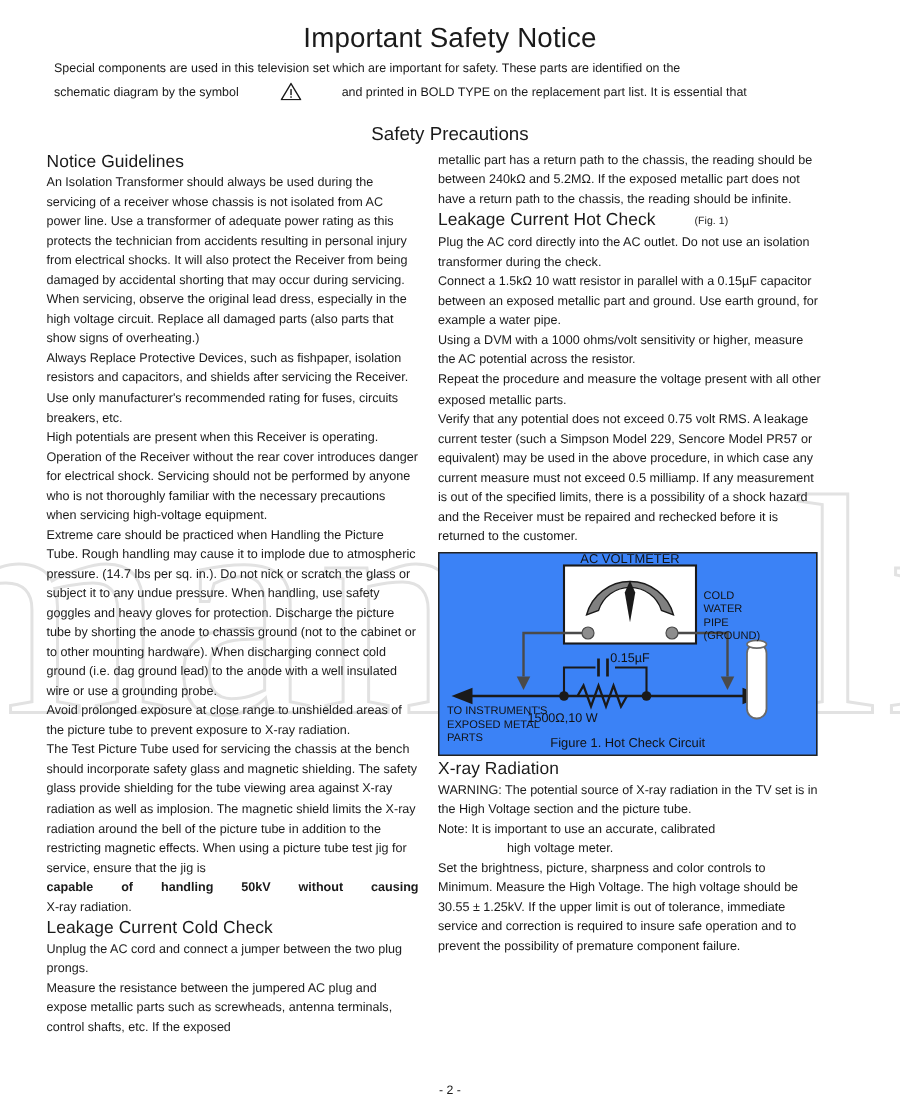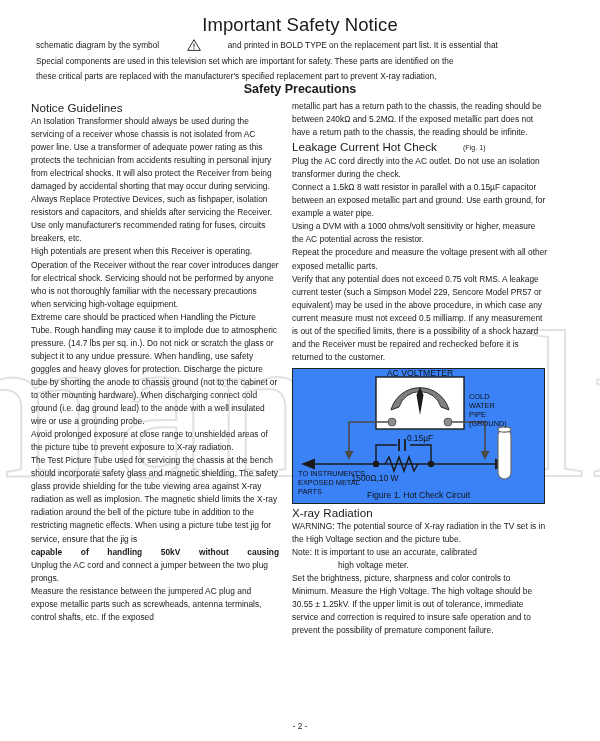--- a/index.html
+++ b/index.html
@@ -76,21 +76,21 @@
     position: relative;
   }
   .warn-tri-inline svg { display:block; }
 
   .section-title-center {
     position: absolute;
     left: 0; right: 0;
     top: 82px;
     text-align: center;
     font-size: 12.5px;
-    font-weight: 700;
+    font-weight: 400;
   }
 
   
   .col {
     position: absolute;
     top: 100px;
     font-size: 8.4px;
     line-height: 13.05px;
   }
   .col-left  { left: 31px;  width: 248px; }
@@ -154,57 +154,59 @@
 
 <div id="watermark">
   <div class="wm-text">manuali</div>
 </div>
 
 <div id="page">
 
   <div class="main-title">Important Safety Notice</div>
 
   <div class="intro">
+    <span class="ln">Special components are used in this television set which are important for safety. These parts are identified on the</span>
     <span class="ln">
       <span>schematic diagram by the symbol</span>
       <span class="warn-tri-inline">
         <svg width="14" height="12" viewBox="0 0 14 12">
           <path d="M7 0.7 L13.4 11.4 L0.6 11.4 Z" fill="none" stroke="#1a1a1a" stroke-width="0.9"></path>
           <rect x="6.55" y="4.4" width="0.95" height="4" fill="#1a1a1a"></rect>
           <rect x="6.55" y="9.2" width="0.95" height="1" fill="#1a1a1a"></rect>
         </svg>
       </span>
       <span>and printed in BOLD TYPE on the replacement part list. It is essential that</span>
     </span>
-    <span class="ln">Special components are used in this television set which are important for safety. These parts are identified on the</span>
-    <span class="ln">these critical parts are replaced with the manufacturer's specified replacement part to prevent X-ray radiation,</span>
   </div>
 
   <div class="section-title-center">Safety Precautions</div>
 
   <div class="col col-left">
     <h2 class="sub">Notice Guidelines</h2>
     <p>An Isolation Transformer should always be used during the servicing of a receiver whose chassis is not isolated from AC power line. Use a transformer of adequate power rating as this protects the technician from accidents resulting in personal injury from electrical shocks. It will also protect the Receiver from being damaged by accidental shorting that may occur during servicing.</p>
+    <p>When servicing, observe the original lead dress, especially in the high voltage circuit. Replace all damaged parts (also parts that show signs of overheating.)</p>
     <p>Always Replace Protective Devices, such as fishpaper, isolation resistors and capacitors, and shields after servicing the Receiver. Use only manufacturer's recommended rating for fuses, circuits breakers, etc.</p>
     <p>High potentials are present when this Receiver is operating. Operation of the Receiver without the rear cover introduces danger for electrical shock. Servicing should not be performed by anyone who is not thoroughly familiar with the necessary precautions when servicing high-voltage equipment.</p>
     <p>Extreme care should be practiced when Handling the Picture Tube. Rough handling may cause it to implode due to atmospheric pressure. (14.7 lbs per sq. in.). Do not nick or scratch the glass or subject it to any undue pressure. When handling, use safety goggles and heavy gloves for protection. Discharge the picture tube by shorting the anode to chassis ground (not to the cabinet or to other mounting hardware). When discharging connect cold ground (i.e. dag ground lead) to the anode with a well insulated wire or use a grounding probe.</p>
     <p>Avoid prolonged exposure at close range to unshielded areas of the picture tube to prevent exposure to X-ray radiation.</p>
     <p>The Test Picture Tube used for servicing the chassis at the bench should incorporate safety glass and magnetic shielding. The safety glass provide shielding for the tube viewing area against X-ray radiation as well as implosion. The magnetic shield limits the X-ray radiation around the bell of the picture tube in addition to the restricting magnetic effects. When using a picture tube test jig for service, ensure that the jig is</p>
     <p class="justify-all">capable of handling 50kV without causing</p>
+    <p>X-ray radiation.</p>
+    <h2 class="sub">Leakage Current Cold Check</h2>
     <p>Unplug the AC cord and connect a jumper between the two plug prongs.</p>
     <p>Measure the resistance between the jumpered AC plug and expose metallic parts such as screwheads, antenna terminals, control shafts, etc. If the exposed</p>
   </div>
 
   <div class="col col-right">
     <p>metallic part has a return path to the chassis, the reading should be between 240kΩ and 5.2MΩ. If the exposed metallic part does not have a return path to the chassis, the reading should be infinite.</p>
     <h2 class="sub">
       <span>Leakage Current Hot Check</span><span class="figref">(Fig. 1)</span>
     </h2>
     <p>Plug the AC cord directly into the AC outlet. Do not use an isolation transformer during the check.</p>
-    <p>Connect a 1.5kΩ 8 watt resistor in parallel with a 0.15µF capacitor between an exposed metallic part and ground. Use earth ground, for example a water pipe.</p>
+    <p>Connect a 1.5kΩ 10 watt resistor in parallel with a 0.15µF capacitor between an exposed metallic part and ground. Use earth ground, for example a water pipe.</p>
     <p>Using a DVM with a 1000 ohms/volt sensitivity or higher, measure the AC potential across the resistor.</p>
     <p>Repeat the procedure and measure the voltage present with all other exposed metallic parts.</p>
     <p>Verify that any potential does not exceed 0.75 volt RMS. A leakage current tester (such a Simpson Model 229, Sencore Model PR57 or equivalent) may be used in the above procedure, in which case any current measure must not exceed 0.5 milliamp. If any measurement is out of the specified limits, there is a possibility of a shock hazard and the Receiver must be repaired and rechecked before it is returned to the customer.</p>
 
     <div style="height:141px;"></div>
 
     <h2 class="sub">X-ray Radiation</h2>
     <p>WARNING: The potential source of X-ray radiation in the TV set is in the High Voltage section and the picture tube.</p>
     <p><span>Note: It is important to use an accurate, calibrated</span><span class="indent-note">high voltage meter.</span></p>
     <p>Set the brightness, picture, sharpness and color controls to Minimum. Measure the High Voltage. The high voltage should be 30.55 ± 1.25kV. If the upper limit is out of tolerance, immediate service and correction is required to insure safe operation and to prevent the possibility of premature component failure.</p>

